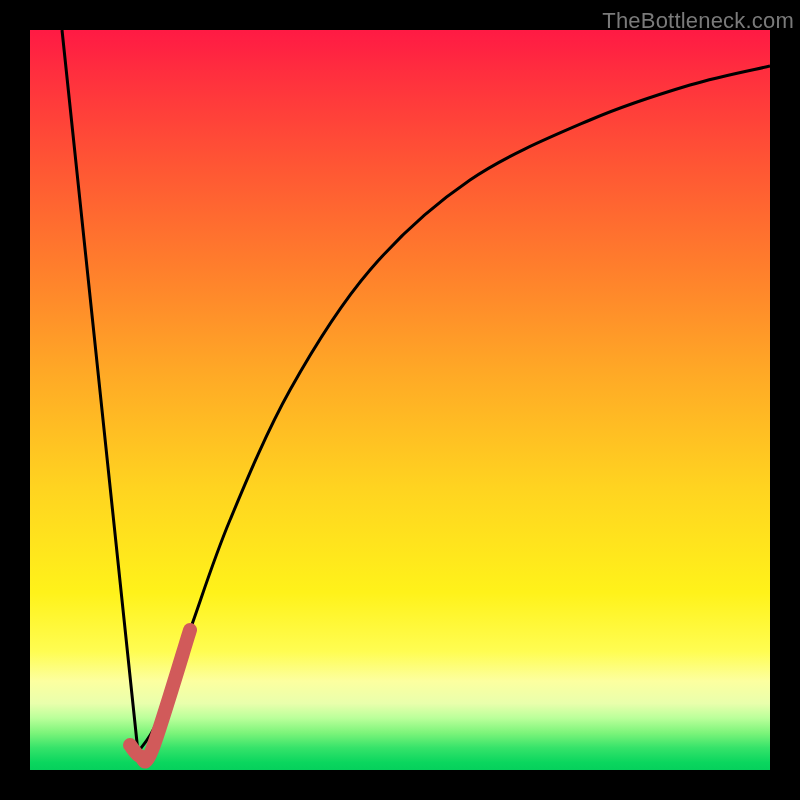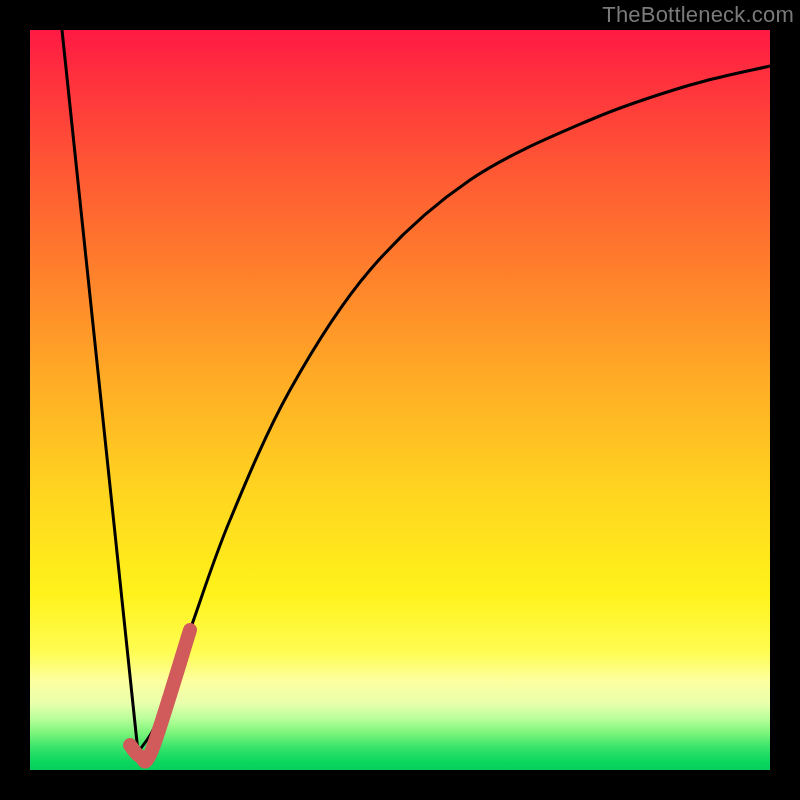--- a/index.html
+++ b/index.html
@@ -47,21 +47,21 @@
   svg.curves {
     position: absolute;
     left: 0;
     top: 0;
     width: 740px;
     height: 740px;
     overflow: visible;
   }
   .watermark {
     position: absolute;
-    top: 2px;
+    top: 8px;
     right: 6px;
     color: #7a7a7a;
     font-size: 22px;
     font-weight: 500;
     letter-spacing: 0.2px;
     user-select: none;
   }
 </style>
 </head>
 <body>

